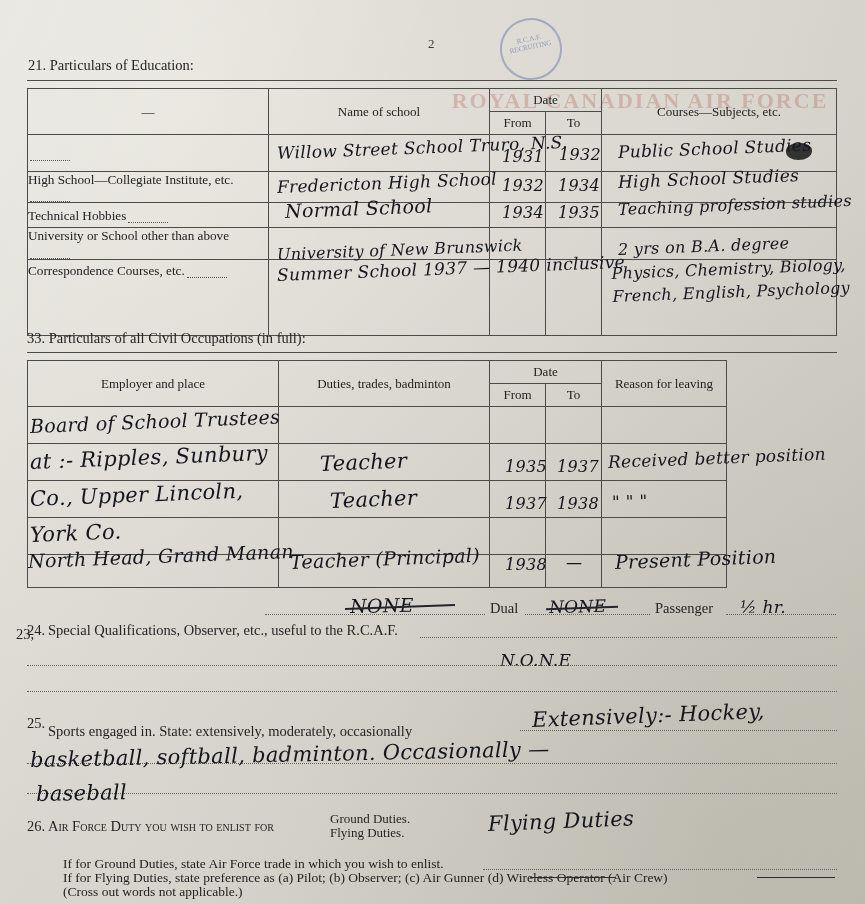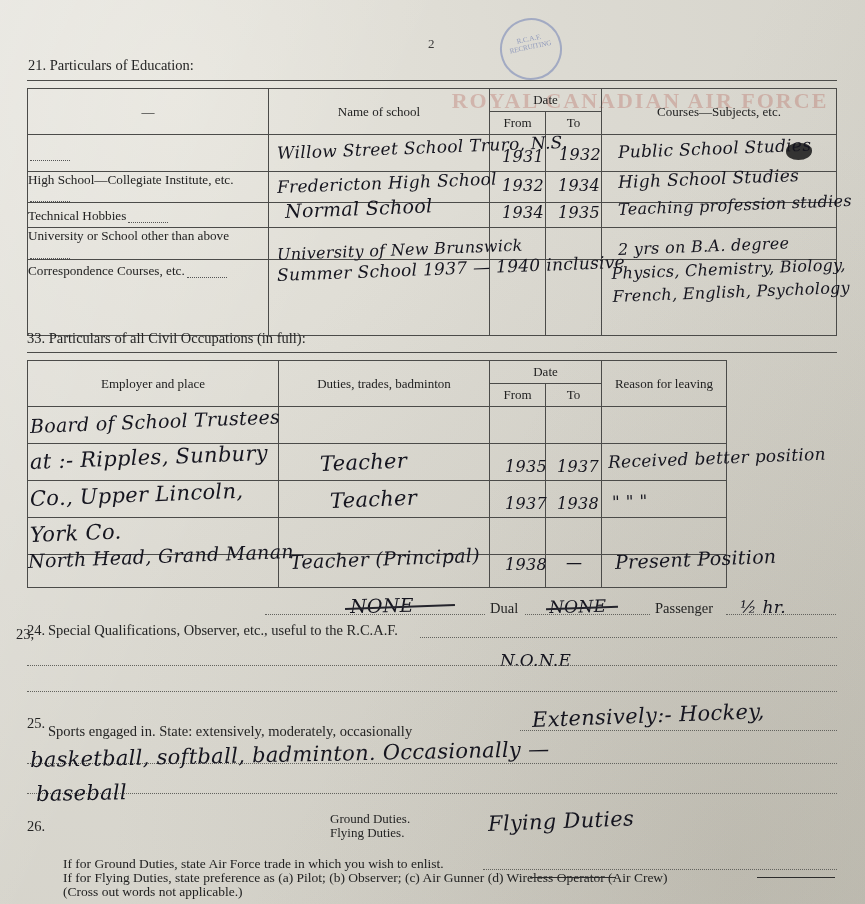--- a/index.html
+++ b/index.html
@@ -338,20 +338,21 @@
   <div class="label" style="top:715px; left:27px;">25.</div>
   <div class="label" style="top:715px; left:48px;margin-top:8px;">Sports engaged in.   State: extensively, moderately, occasionally</div>
   <div class="rule" style="top:730px; left:520px; width:317px;"></div>
   <div class="rule" style="top:763px; left:27px; width:810px;"></div>
   <div class="rule" style="top:793px; left:27px; width:810px;"></div>
   <div class="hw s5 rot" style="top:708px; left:532px;">Extensively:- Hockey,</div>
   <div class="hw s5 rot1" style="top:748px; left:30px;">basketball, softball, badminton.  Occasionally —</div>
   <div class="hw s5 rot1" style="top:782px; left:36px;">baseball</div>
 
   <div class="label small-caps" style="top:818px; left:27px;">26.</div>
+  <div class="label small-caps" style="top:818px; left:48px; font-variant:small-caps;">Air Force Duty you wish to enlist for</div>
   <div class="label" style="top:811px; left:330px; font-size:13px;">Ground Duties.</div>
   <div class="label" style="top:825px; left:330px; font-size:13px;">Flying Duties.</div>
   <div class="hw s5 rot" style="top:812px; left:488px;">Flying Duties</div>
 
   <div class="foot" style="top:855px; left:63px;">If for Ground Duties, state Air Force trade in which you wish to enlist.</div>
   <div class="rule" style="top:869px; left:483px; width:354px;"></div>
   <div class="foot" style="top:869px; left:63px;">If for Flying Duties, state preference as (a) Pilot; (b) Observer; (c) Air Gunner (d) Wireless Operator (Air Crew)</div>
   <div class="strike" style="top:877px; left:530px; width:86px;"></div>
   <div class="strike" style="top:877px; left:757px; width:78px;"></div>
   <div class="foot" style="top:883px; left:63px;">(Cross out words not applicable.)</div>

